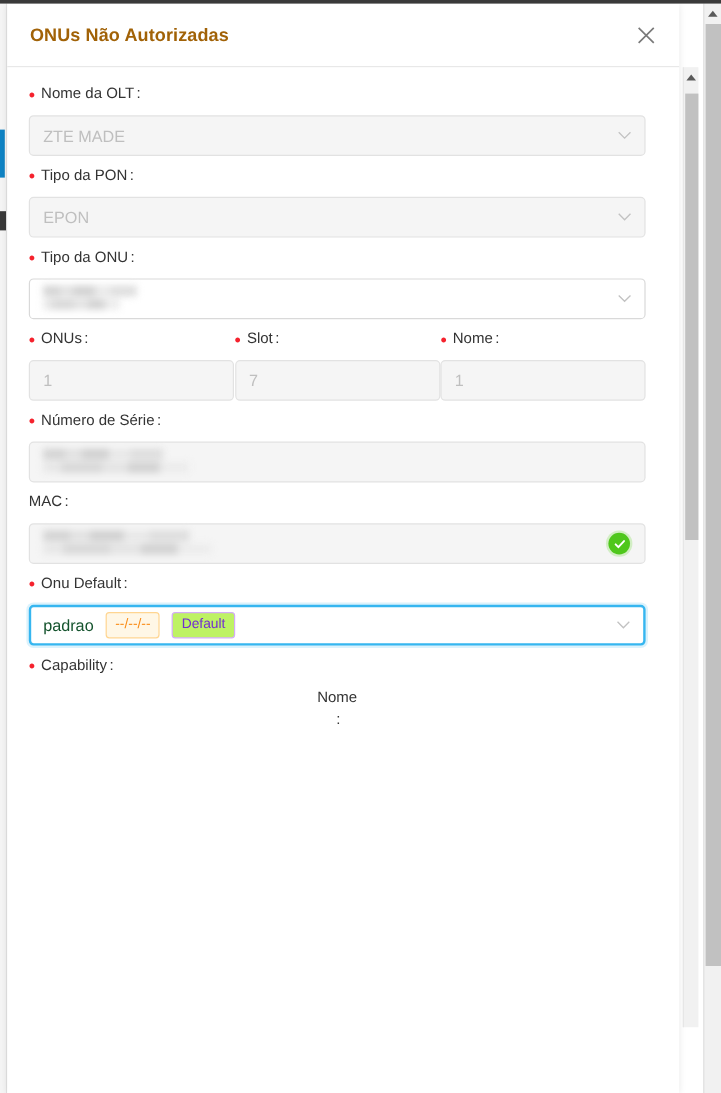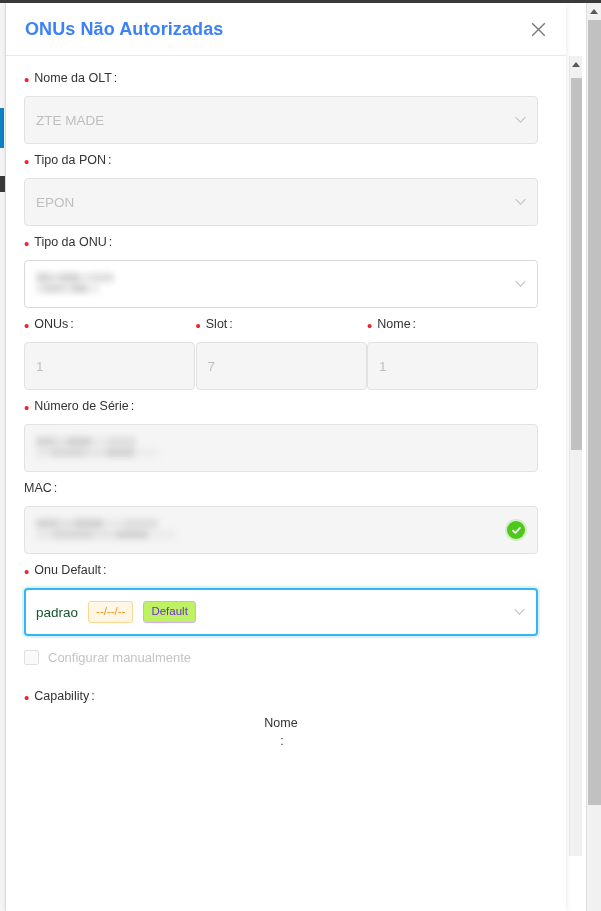--- a/index.html
+++ b/index.html
@@ -61,23 +61,23 @@
   .modal-header {
     height: 53px;
     flex: 0 0 53px;
     border-bottom: 1px solid #e8e8e8;
     display: flex;
     align-items: center;
     padding: 0 14px 0 19px;
     position: relative;
   }
   .modal-title {
-    font-size: 18px;
+    font-size: 15px;
     font-weight: bold;
-    color: #3b82f6;
+    color: #a16207;
     letter-spacing: 0.1px;
   }
   .close-btn {
     position: absolute;
     right: 14px; top: 50%;
     transform: translateY(-50%);
     width: 28px; height: 28px;
     display: flex; align-items: center; justify-content: center;
     cursor: pointer;
     color: #7a7a7a;
@@ -106,21 +106,21 @@
     color: #f5222d;
     font-size: 15px;
     line-height: 1;
     margin-right: 5px;
     position: relative;
     top: 1px;
   }
   .label-colon { margin-left: 2px; }
 
   .control {
-    height: 48px;
+    height: 34px;
     border: 1px solid #d9d9d9;
     border-radius: 4px;
     display: flex;
     align-items: center;
     padding: 0 11px;
     font-size: 13.5px;
     color: #555555;
     background: #ffffff;
     position: relative;
   }
@@ -476,24 +476,20 @@
           <span class="tag tag-orange">--/--/--</span>
           <span class="tag tag-purple">Default</span>
           <span class="caret">
             <svg width="11" height="7" viewBox="0 0 11 7">
                 <path d="M0.6 0.7 L5.5 5.6 L10.4 0.7" stroke="#c2c2c2" stroke-width="1.1" fill="none"></path>
               </svg>
           </span>
         </div>
       </div>
 
-      <div class="checkbox-row">
-        <span class="checkbox-box"></span>
-        <span class="checkbox-label">Configurar manualmente</span>
-      </div>
 
       <div class="field">
         <div class="field-label">
           <span class="req-dot">•</span>
           <span>Capability</span>
           <span class="label-colon">:</span>
         </div>
       </div>
 
       <div class="field">

